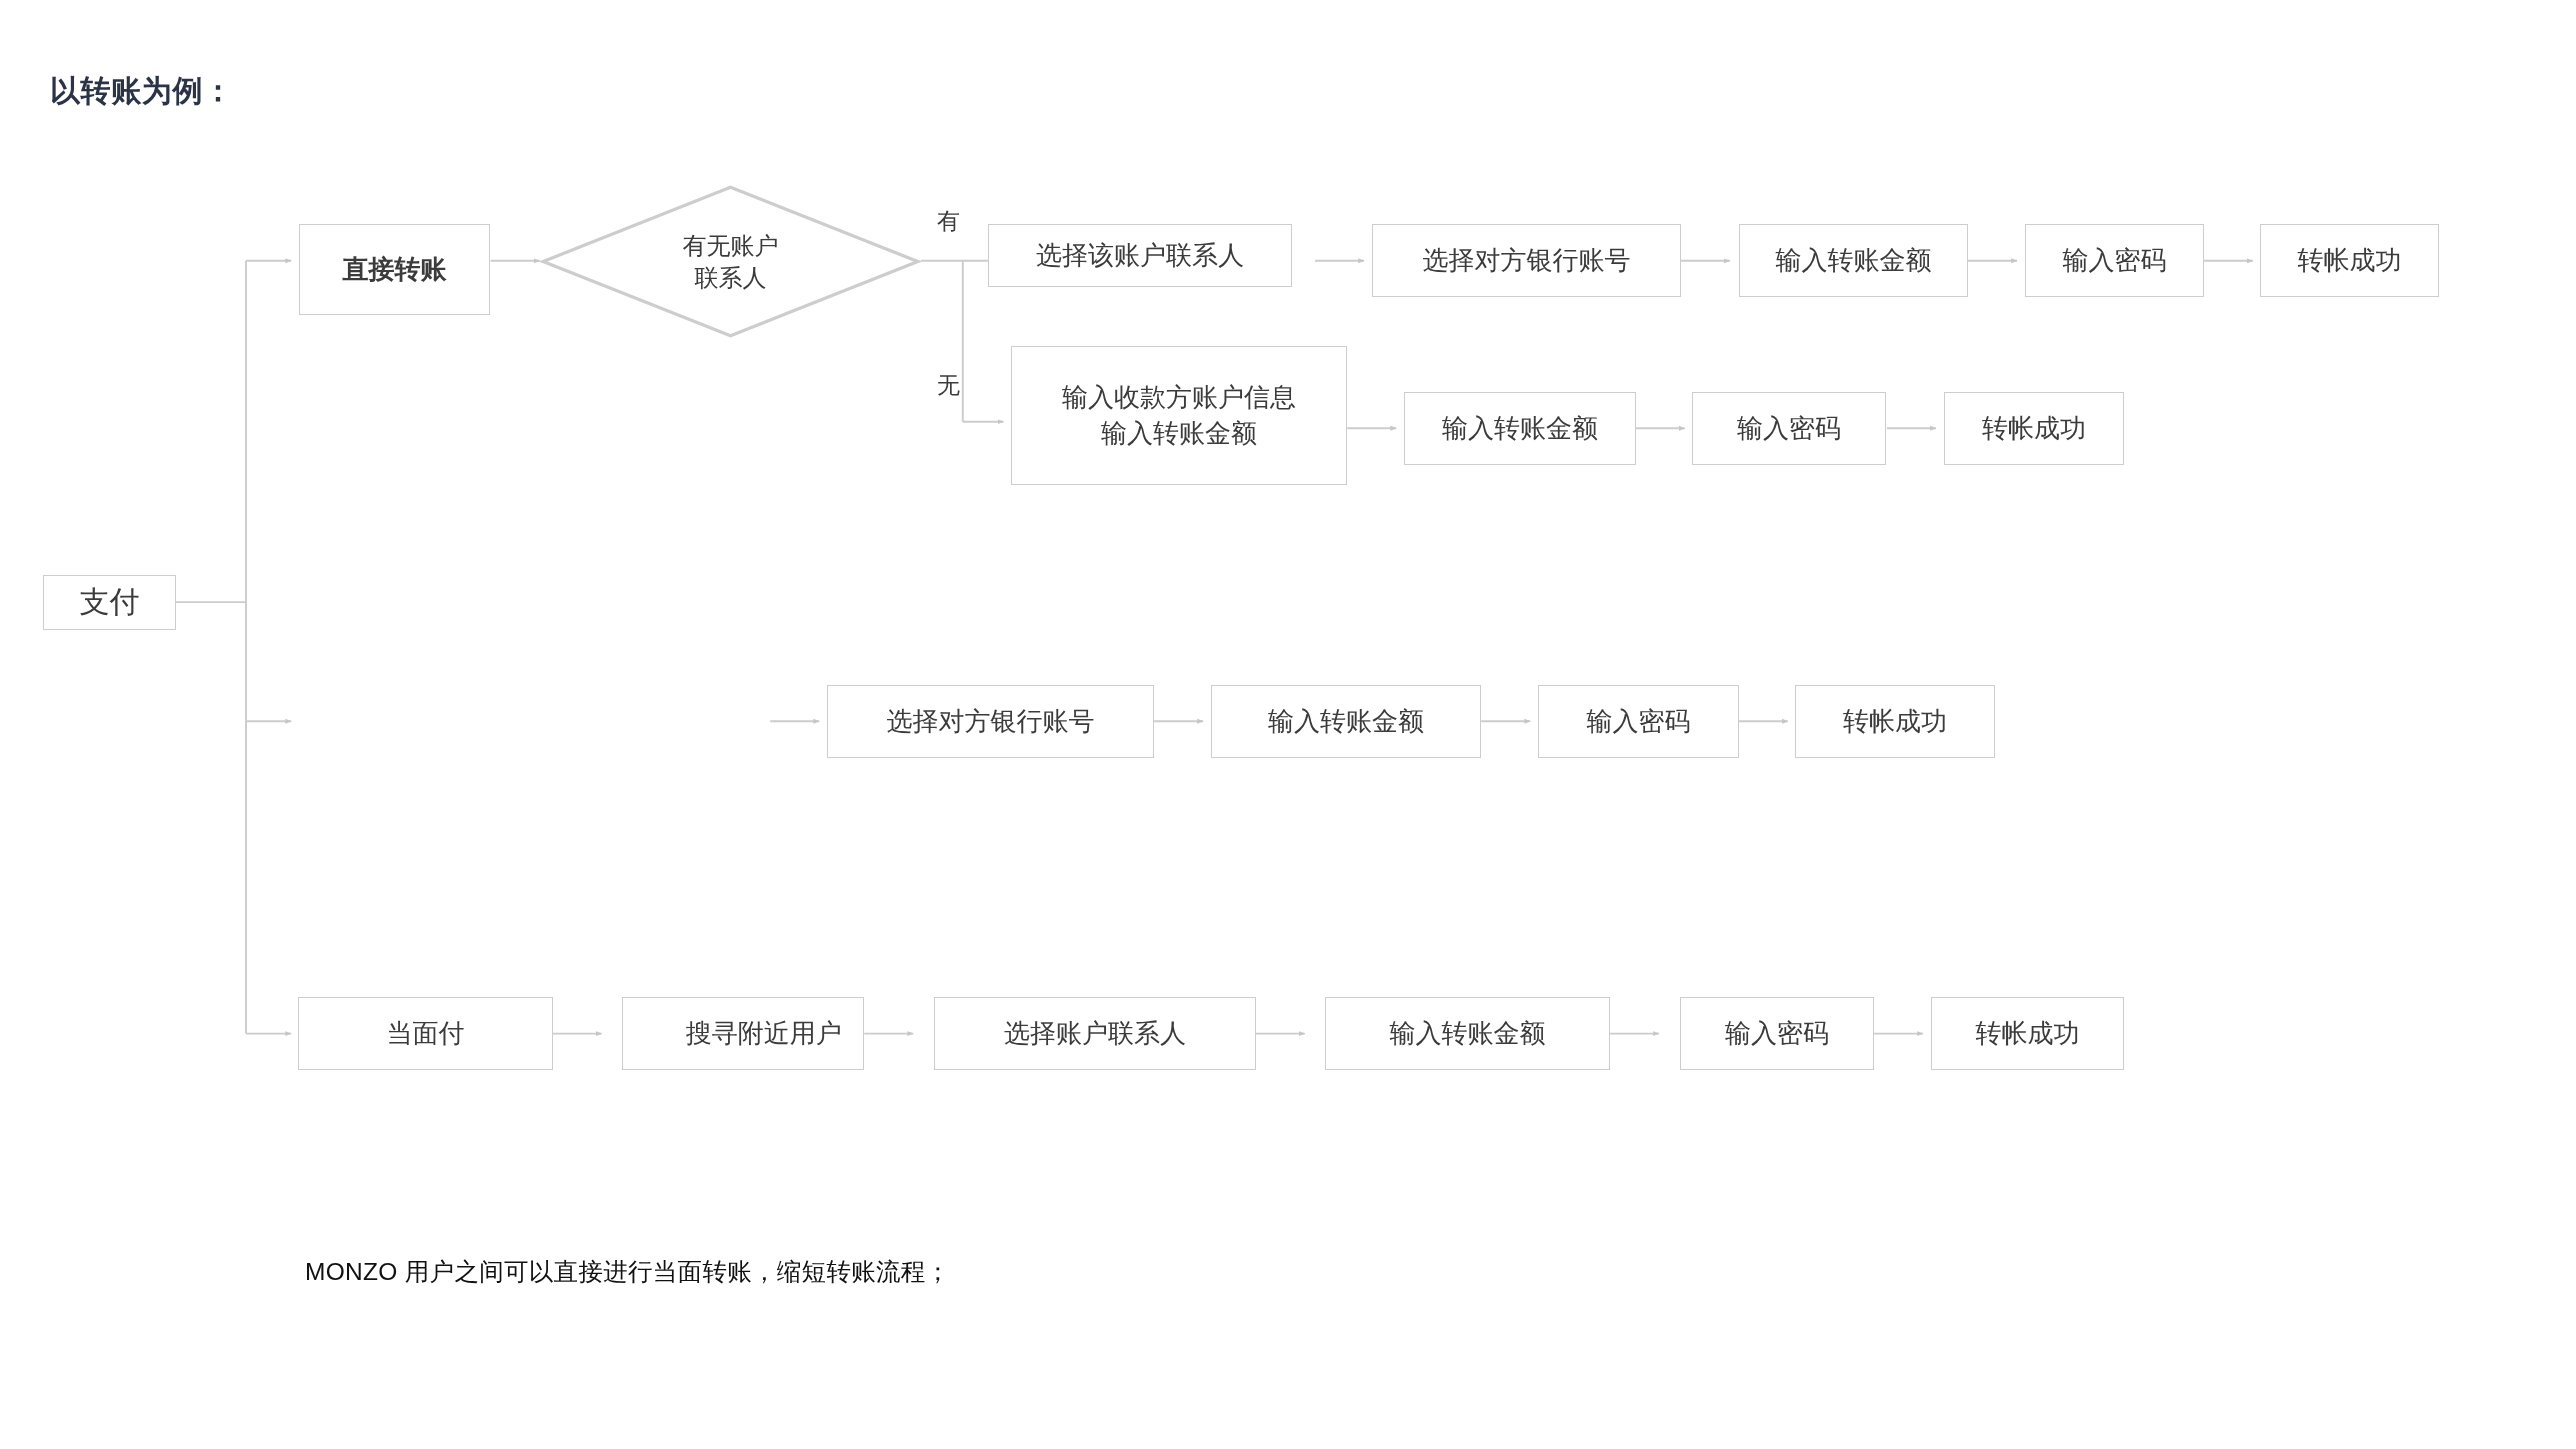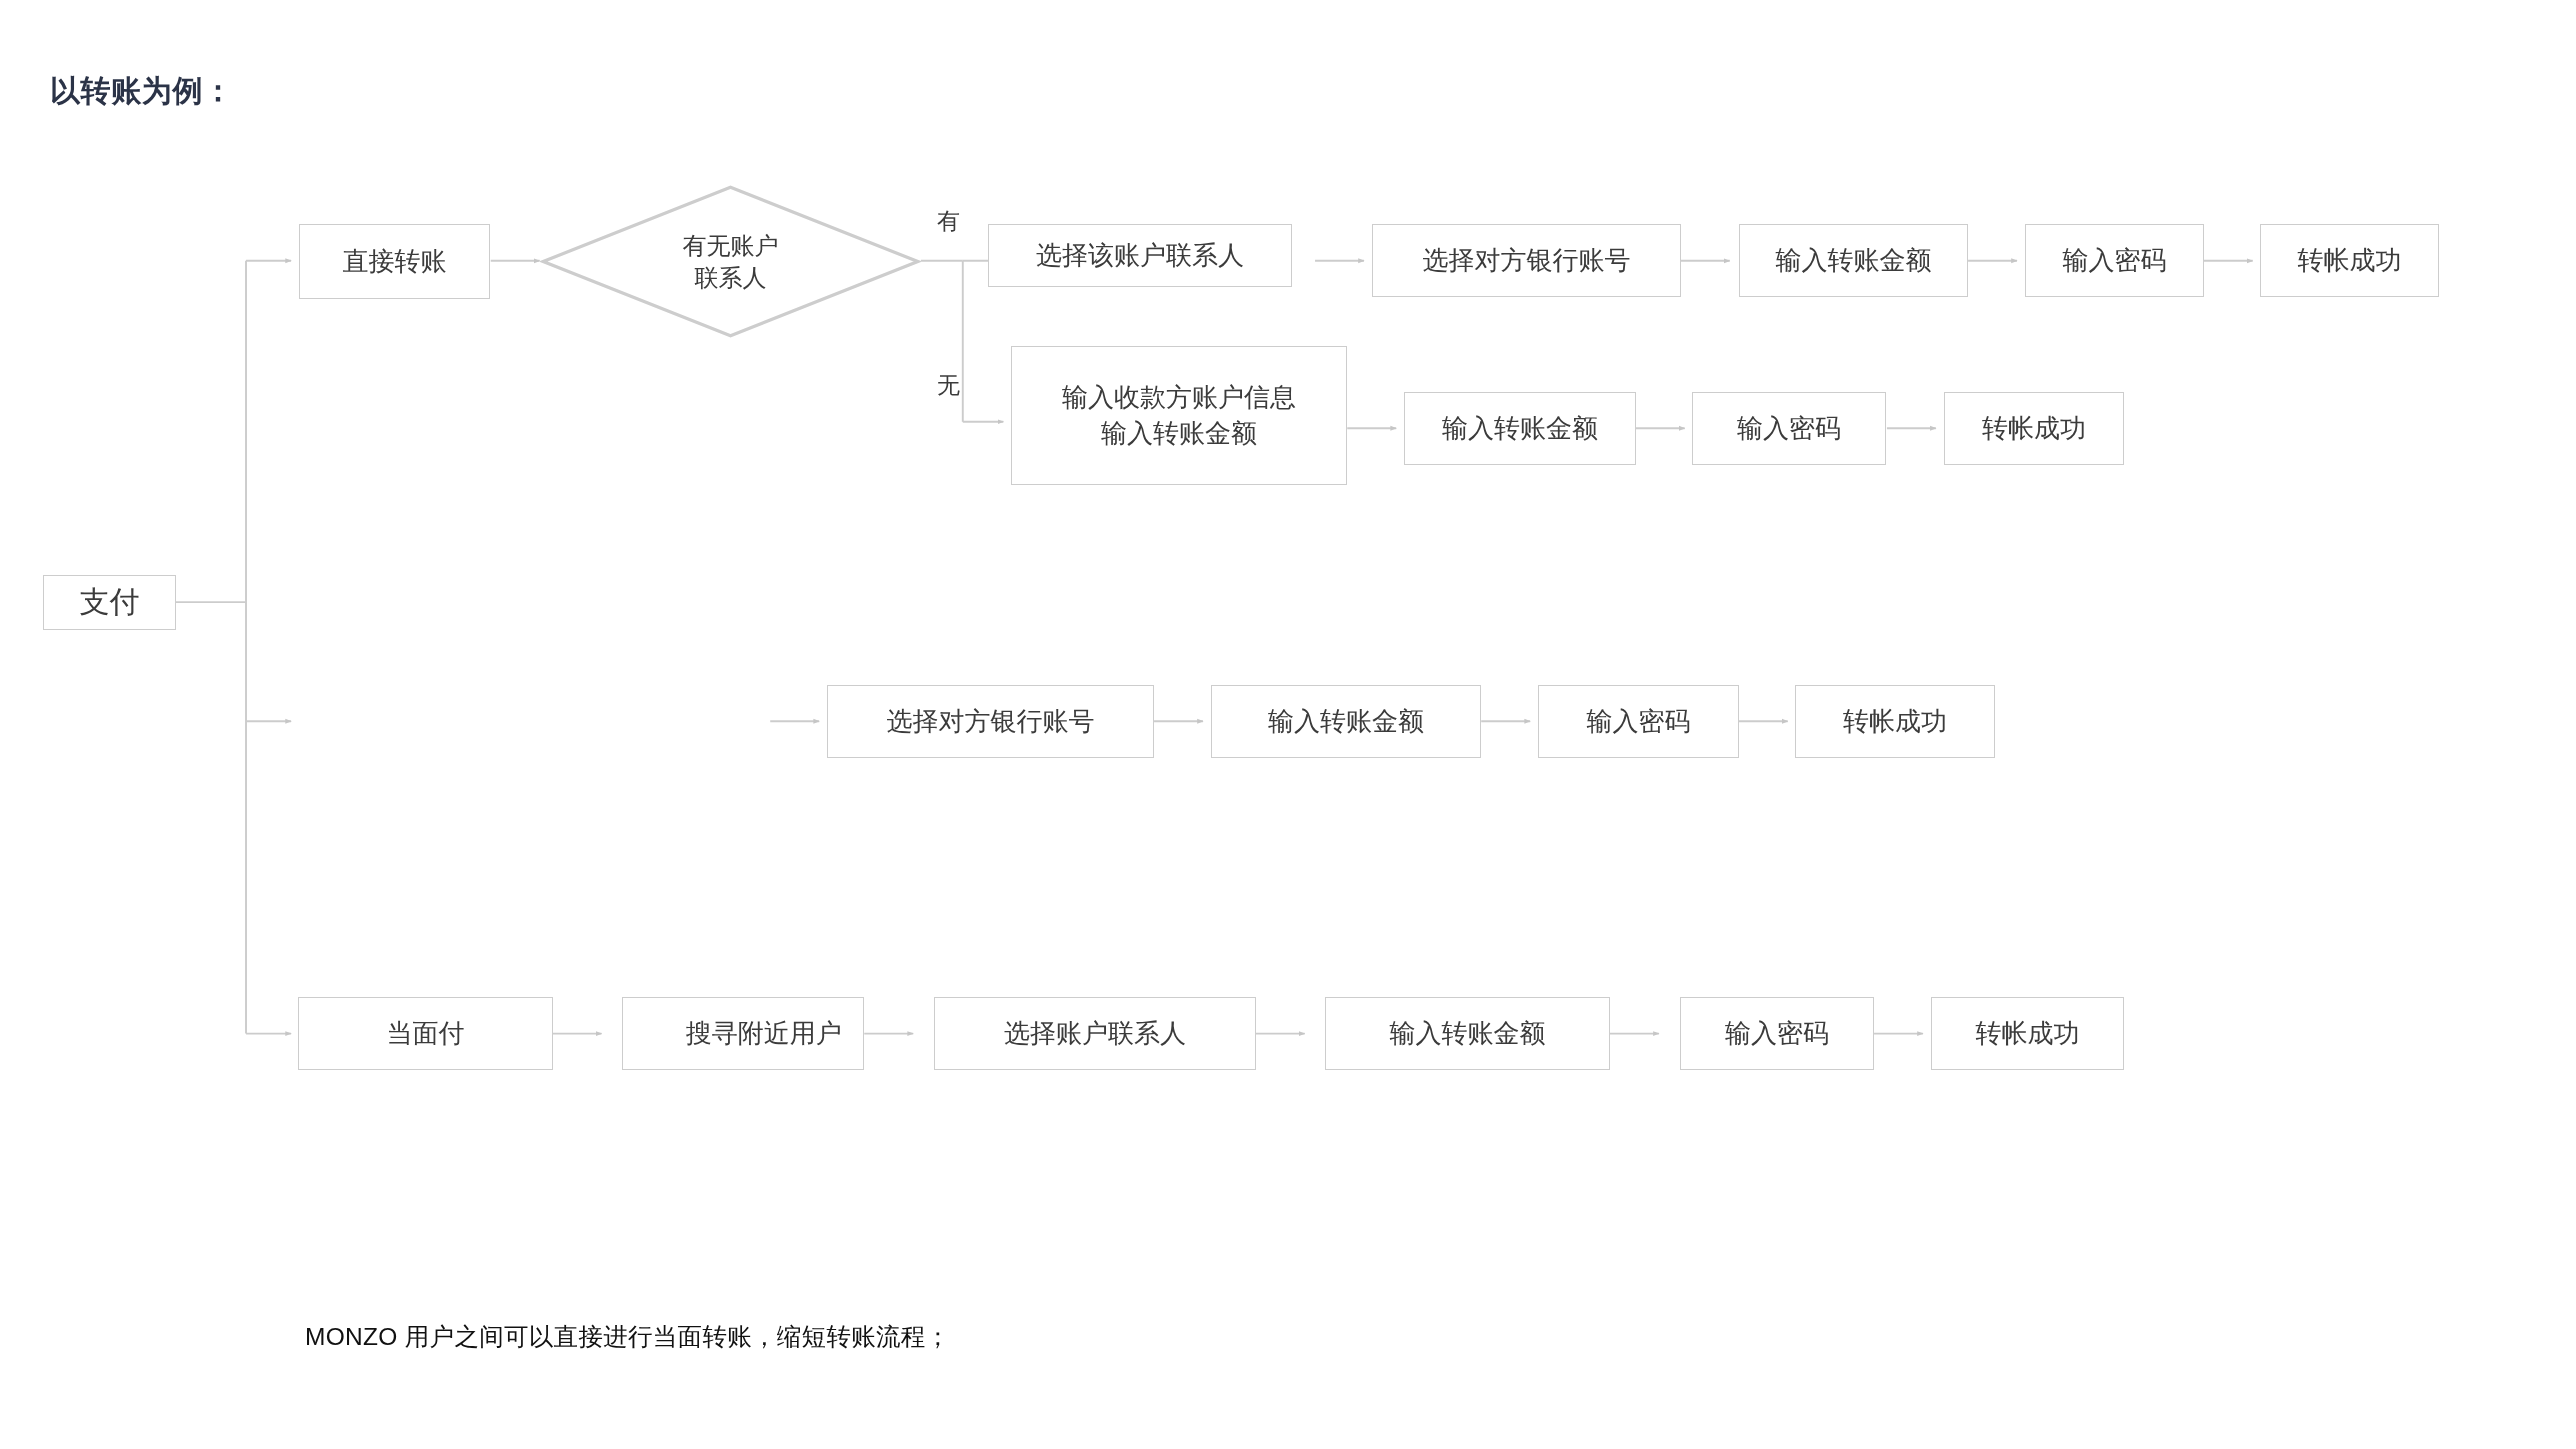--- a/index.html
+++ b/index.html
@@ -153,21 +153,21 @@
       <path d="M 858 1605 L 934 1605" marker-end="url(#ah)"></path>
       <path d="M 1342 1605 L 1418 1605" marker-end="url(#ah)"></path>
       <path d="M 1950 1605 L 2026 1605" marker-end="url(#ah)"></path>
       <path d="M 2500 1605 L 2576 1605" marker-end="url(#ah)"></path>
       <path d="M 2910 1605 L 2986 1605" marker-end="url(#ah)"></path>
     </g>
   </svg>
 
   <div class="node root" style="left:43px; top:575px; width:133px; height:55px;">支付</div>
 
-  <div class="node" style="left:299px; top:224px; width:191px; height:75px;">直接转账</div>
+  <div class="node" style="left:299px; top:224px; width:191px; height:91px;font-weight:bold;">直接转账</div>
 
   <div class="diamond" style="left:540px; top:184px; width:381px; height:155px;">
     <svg class="dia-shape" viewBox="0 0 592 240" preserveAspectRatio="none" xmlns="http://www.w3.org/2000/svg">
       <polygon points="296,5 587,120 296,235 5,120" fill="#ffffff" stroke="#cdcdcd" stroke-width="5"></polygon>
     </svg>
     <div class="dia-label">有无账户
 联系人</div>
   </div>
 
   <div class="edge-label" style="left:937px; top:206px;">有</div>
@@ -190,16 +190,16 @@
   <div class="node" style="left:1538px; top:685px; width:201px; height:73px;">输入密码</div>
   <div class="node" style="left:1795px; top:685px; width:200px; height:73px;">转帐成功</div>
 
   <div class="node" style="left:298px; top:997px; width:255px; height:73px;">当面付</div>
   <div class="node" style="left:622px; top:997px; width:242px; height:73px;padding-left:48px;">搜寻附近用户</div>
   <div class="node" style="left:934px; top:997px; width:322px; height:73px;">选择账户联系人</div>
   <div class="node" style="left:1325px; top:997px; width:285px; height:73px;">输入转账金额</div>
   <div class="node" style="left:1680px; top:997px; width:194px; height:73px;">输入密码</div>
   <div class="node" style="left:1931px; top:997px; width:193px; height:73px;">转帐成功</div>
 
-  <div class="caption-line" style="left:305px; top:1320px;">MONZO 用户之间可以直接进行当面转账，缩短转账流程；</div>
+  <div class="caption-line" style="left:305px; top:1255px;">MONZO 用户之间可以直接进行当面转账，缩短转账流程；</div>
 
 </div>
 
 
 </body></html>

